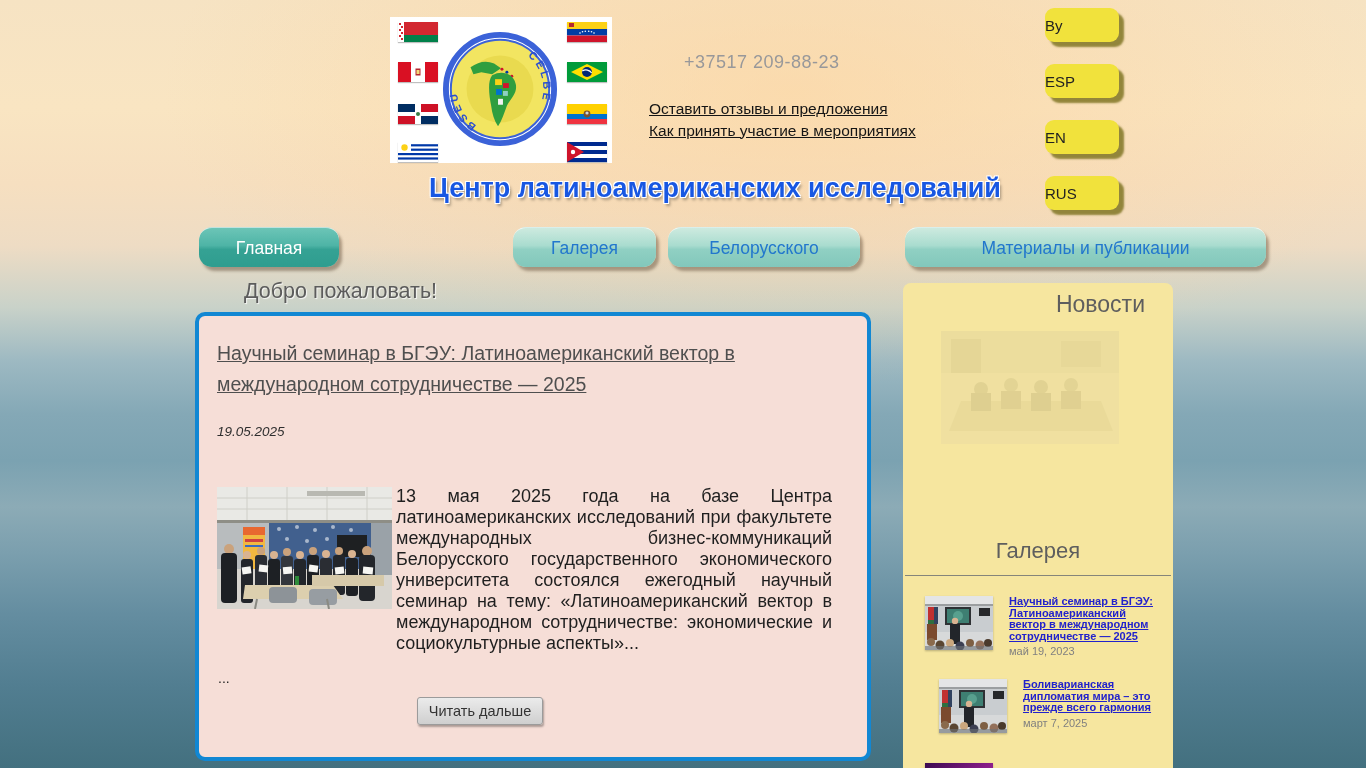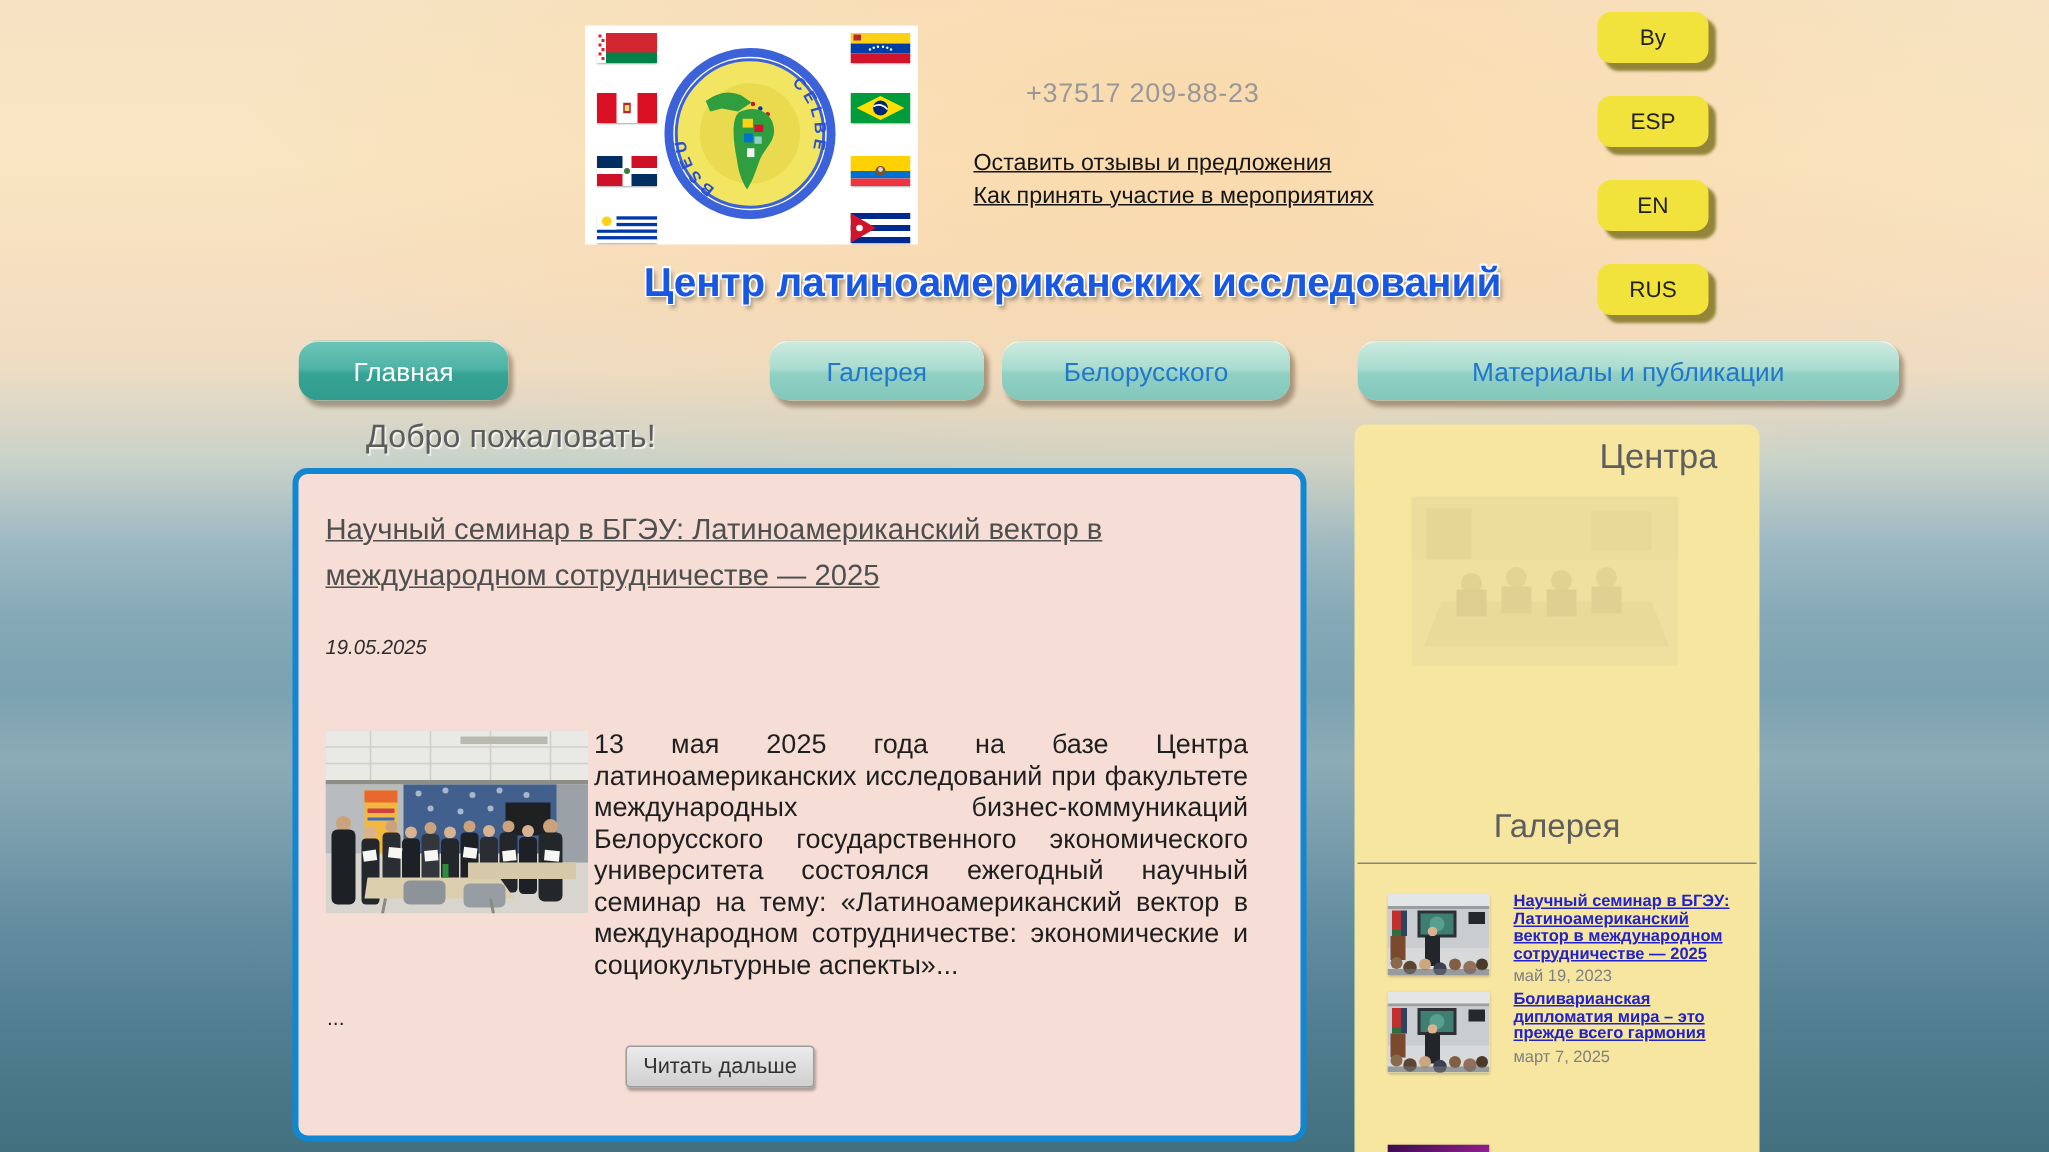--- a/index.html
+++ b/index.html
@@ -14,21 +14,21 @@
   
   .logo-box { position:absolute; left:390px; top:17px; width:222px; height:146px; background:#fff; }
   .flag { position:absolute; width:40px; height:20px; box-shadow:0 1px 1px rgba(0,0,0,.25); }
   .flag svg { display:block; width:100%; height:100%; }
   .emblem { position:absolute; left:51px; top:13px; width:118px; height:118px; }
   .phone { position:absolute; left:684px; top:52px; font-size:18px; color:#98989a; letter-spacing:.5px; }
   .hdr-links { position:absolute; left:649px; top:98px; font-size:15.5px; line-height:21.5px; }
   .hdr-links a { display:block; color:#151515; text-decoration:underline; cursor:pointer; }
   .lang-btn { position:absolute; left:1045px; width:74px; height:34px; background:#f1e23c;
     border:none; border-radius:9px; box-shadow:5px 5px 2px rgba(128,118,36,.85);
-    font-family:"Liberation Sans",sans-serif; font-size:15px; color:#222; text-align:center; cursor:pointer;margin-left:20px; }
+    font-family:"Liberation Sans",sans-serif; font-size:15px; color:#222; text-align:left; cursor:pointer; }
   .site-title { position:absolute; left:390px; top:173px; width:650px; text-align:center;
     font-size:27px; font-weight:bold; color:#1857e2;
     text-shadow:-1px -1px 0 #fff,1px -1px 0 #fff,-1px 1px 0 #fff,1px 1px 0 #fff,2px 3px 3px rgba(0,0,0,.35); }
   
   .tab { position:absolute; top:227px; height:40px; border-radius:13px; text-align:center;
     line-height:40px; font-size:17.5px; cursor:pointer; box-shadow:3px 4px 3px rgba(70,50,30,.4);
     border-top:1px solid rgba(255,255,255,.7); }
   .tab.active { background:linear-gradient(180deg,#6cc5b7 0%,#4eb4a6 45%,#35a294 55%,#2f9d8f 100%); color:#fff; }
   .tab.inactive { background:linear-gradient(180deg,#cdeadf 0%,#a9dccf 45%,#90d0c3 55%,#82c7bb 100%); color:#2277cd; }
   
@@ -54,21 +54,21 @@
   .faded-img { position:absolute; left:38px; top:48px; width:178px; height:113px; opacity:.15; }
   .gallery-title { position:absolute; top:255px; width:100%; text-align:center; font-size:22px; color:#5e5e5e; }
   .side-hr { position:absolute; top:292px; left:2px; width:266px; border:none; border-top:1px solid #85857a; }
   .news-item-thumb { position:absolute; left:22px; width:68px; height:54px; cursor:pointer;
     box-shadow:0 1px 2px rgba(0,0,0,.25); }
   .news-item-thumb svg { display:block; width:100%; height:100%; }
   .news-item-text { position:absolute; left:106px; width:152px; }
   .news-link { font-size:11px; font-weight:bold; line-height:11.5px; color:#2222cc;
     text-decoration:underline; cursor:pointer; display:block; }
   .news-date { font-size:11px; color:#808080; margin-top:3px; }
-  .i1 { top:313px; } .i2 { top:378px; } .i3 { top:480px; }
+  .i1 { top:313px; } .i2 { top:396px;margin-left:14px; } .i3 { top:480px; }
 </style>
 </head>
 <body>
 
 <div class="page">
 
   <svg width="0" height="0" style="position:absolute" aria-hidden="true">
     <defs>
       <g id="lecture-thumb">
         <rect width="68" height="54" fill="#d7d9da"></rect>
@@ -317,21 +317,21 @@
         <line x1="110" y1="112" x2="112" y2="122" stroke="#8a8a82" stroke-width="2"></line>
       </svg>
     </div>
 
     <div class="card-body">13 мая 2025 года на базе Центра латиноамериканских исследований при факультете международных бизнес-коммуникаций Белорусского государственного экономического университета состоялся ежегодный научный семинар на тему: «Латиноамериканский вектор в международном сотрудничестве: экономические и социокультурные аспекты»...</div>
     <div class="card-ellipsis">...</div>
     <button class="read-btn">Читать дальше</button>
   </div>
 
   <div class="sidebar">
-    <div class="news-title">Центра</div>
+    <div class="news-title">Новости</div>
 
     <div class="faded-img">
       <svg viewBox="0 0 178 113">
         <rect width="178" height="113" fill="#cfc3a8"></rect>
         <rect width="178" height="42" fill="#b9ad92"></rect>
         <rect x="10" y="8" width="30" height="34" fill="#8a7f68"></rect>
         <rect x="120" y="10" width="40" height="26" fill="#968b72"></rect>
         <path d="M20,70 h140 l12,30 h-164z" fill="#a89a7e"></path>
         <circle cx="40" cy="58" r="7" fill="#6f6450"></circle>
           <circle cx="70" cy="54" r="7" fill="#7d7259"></circle>

